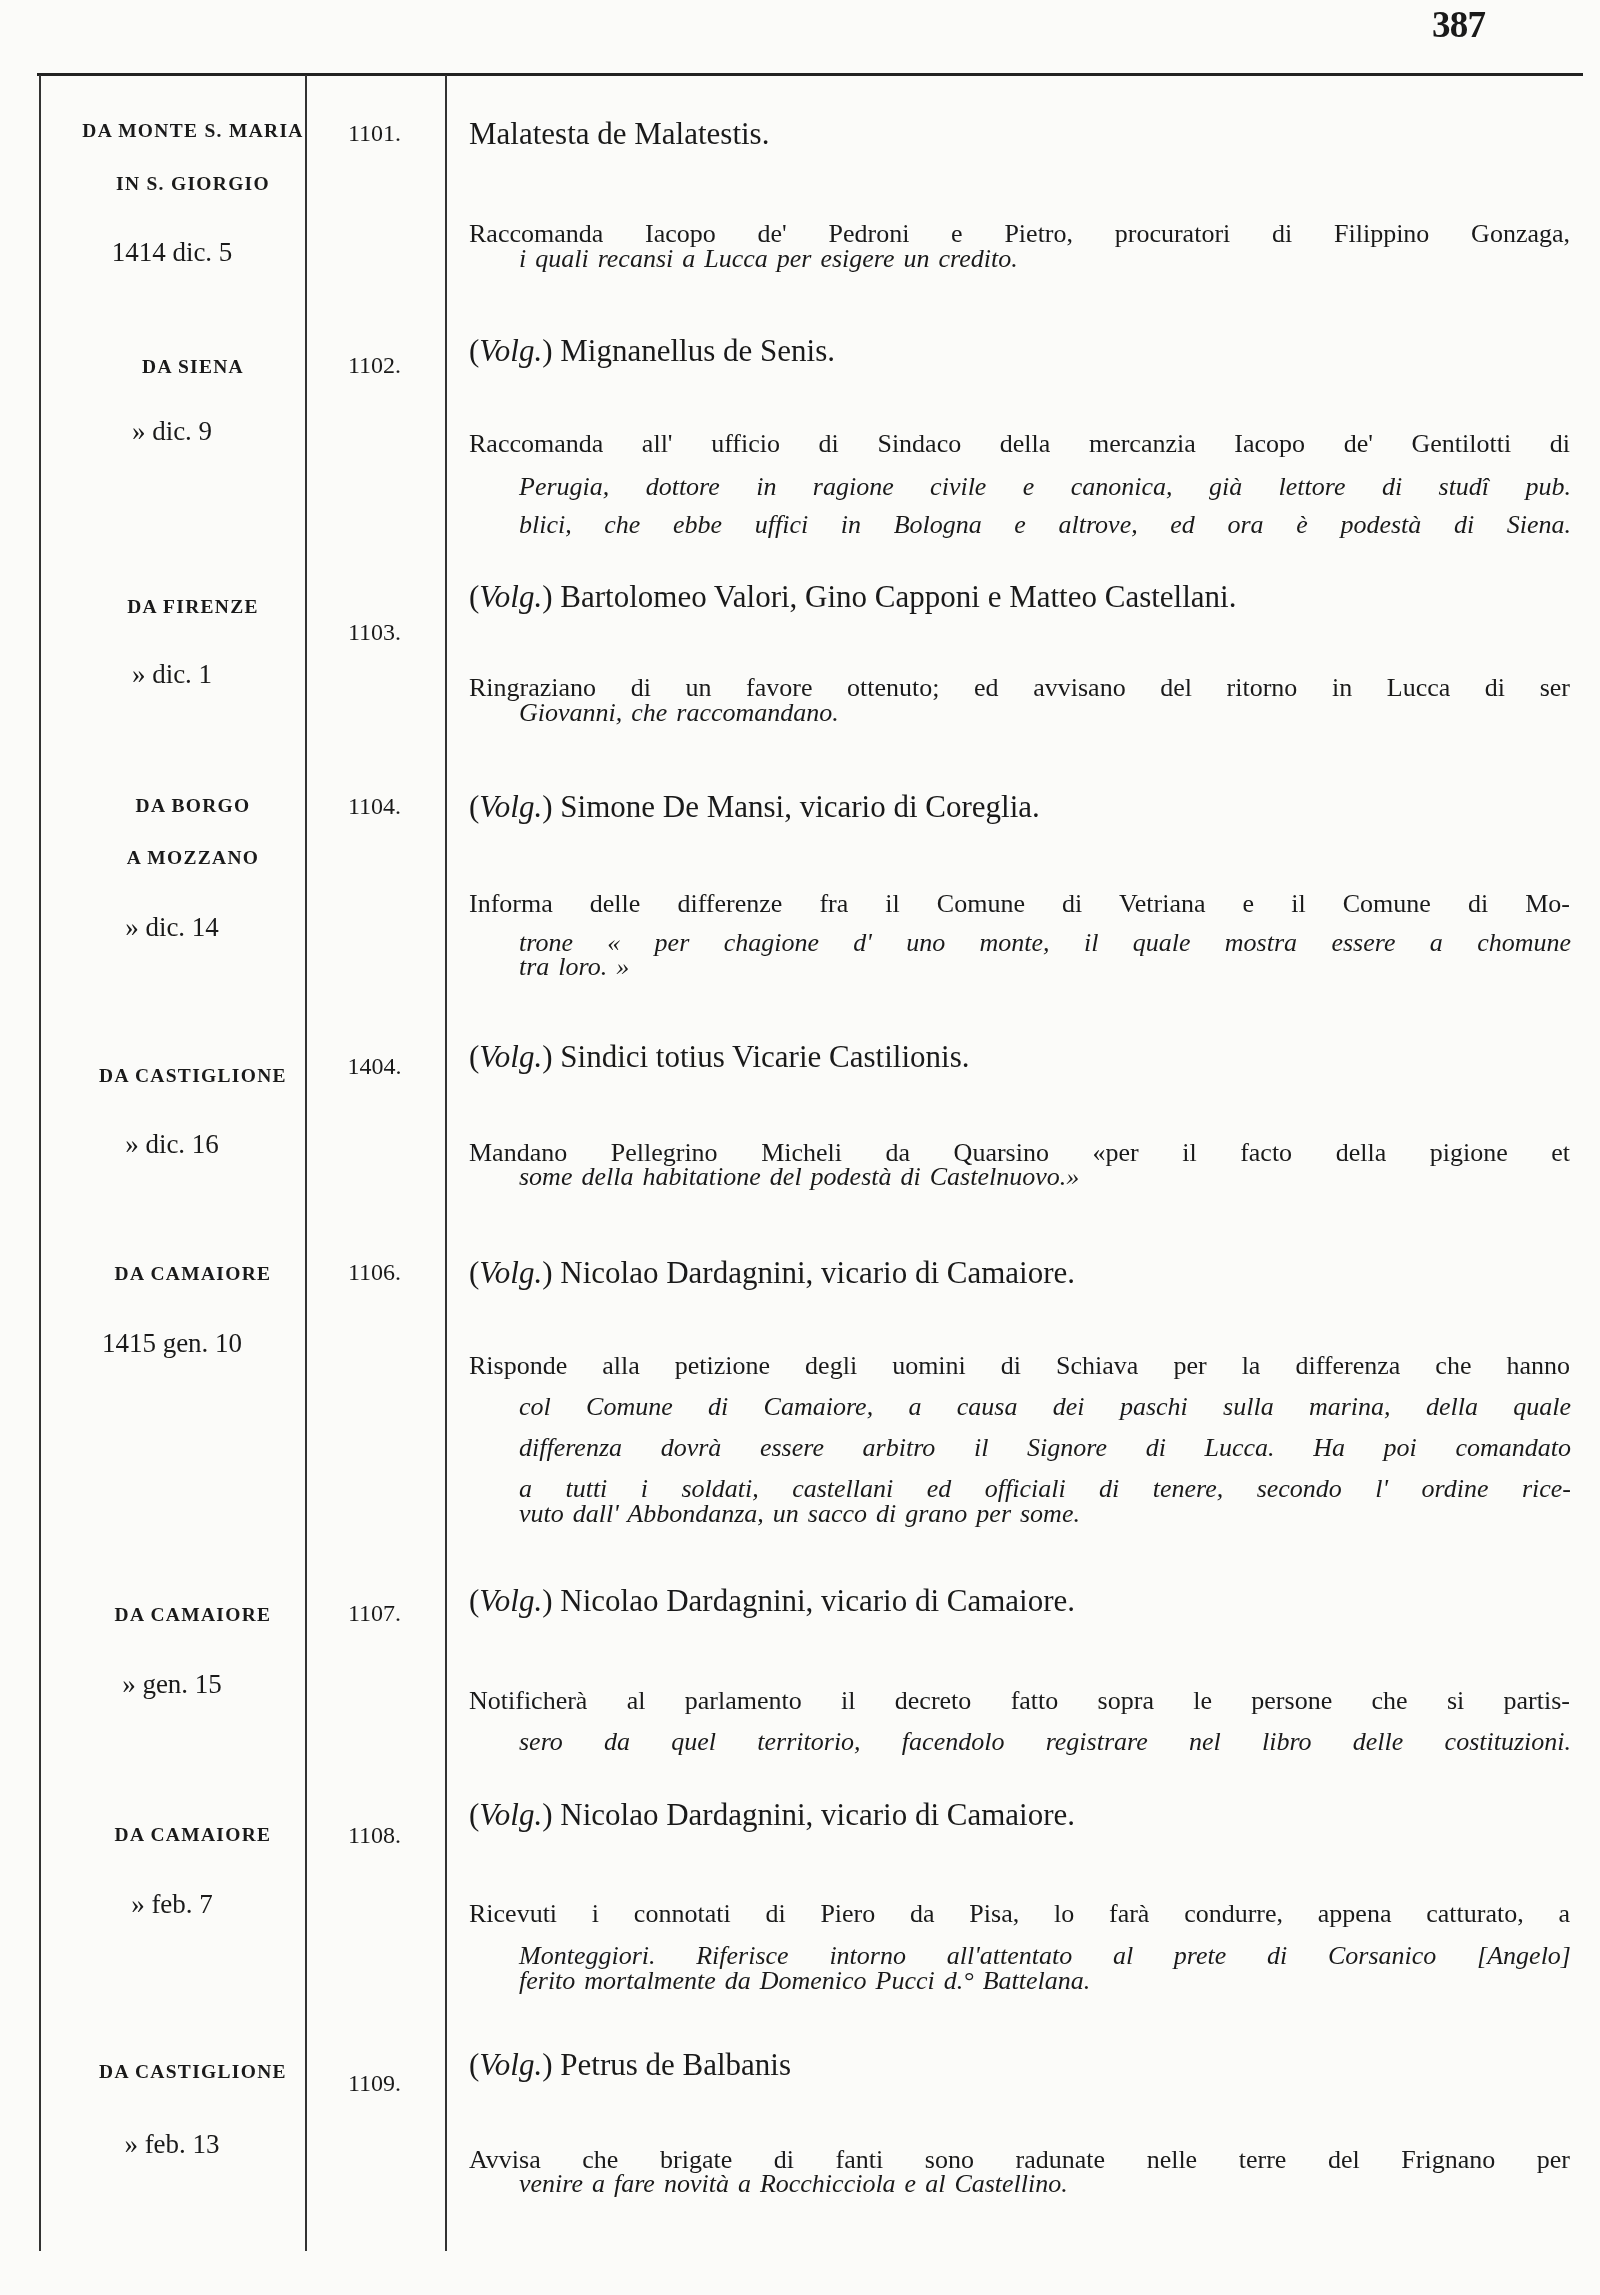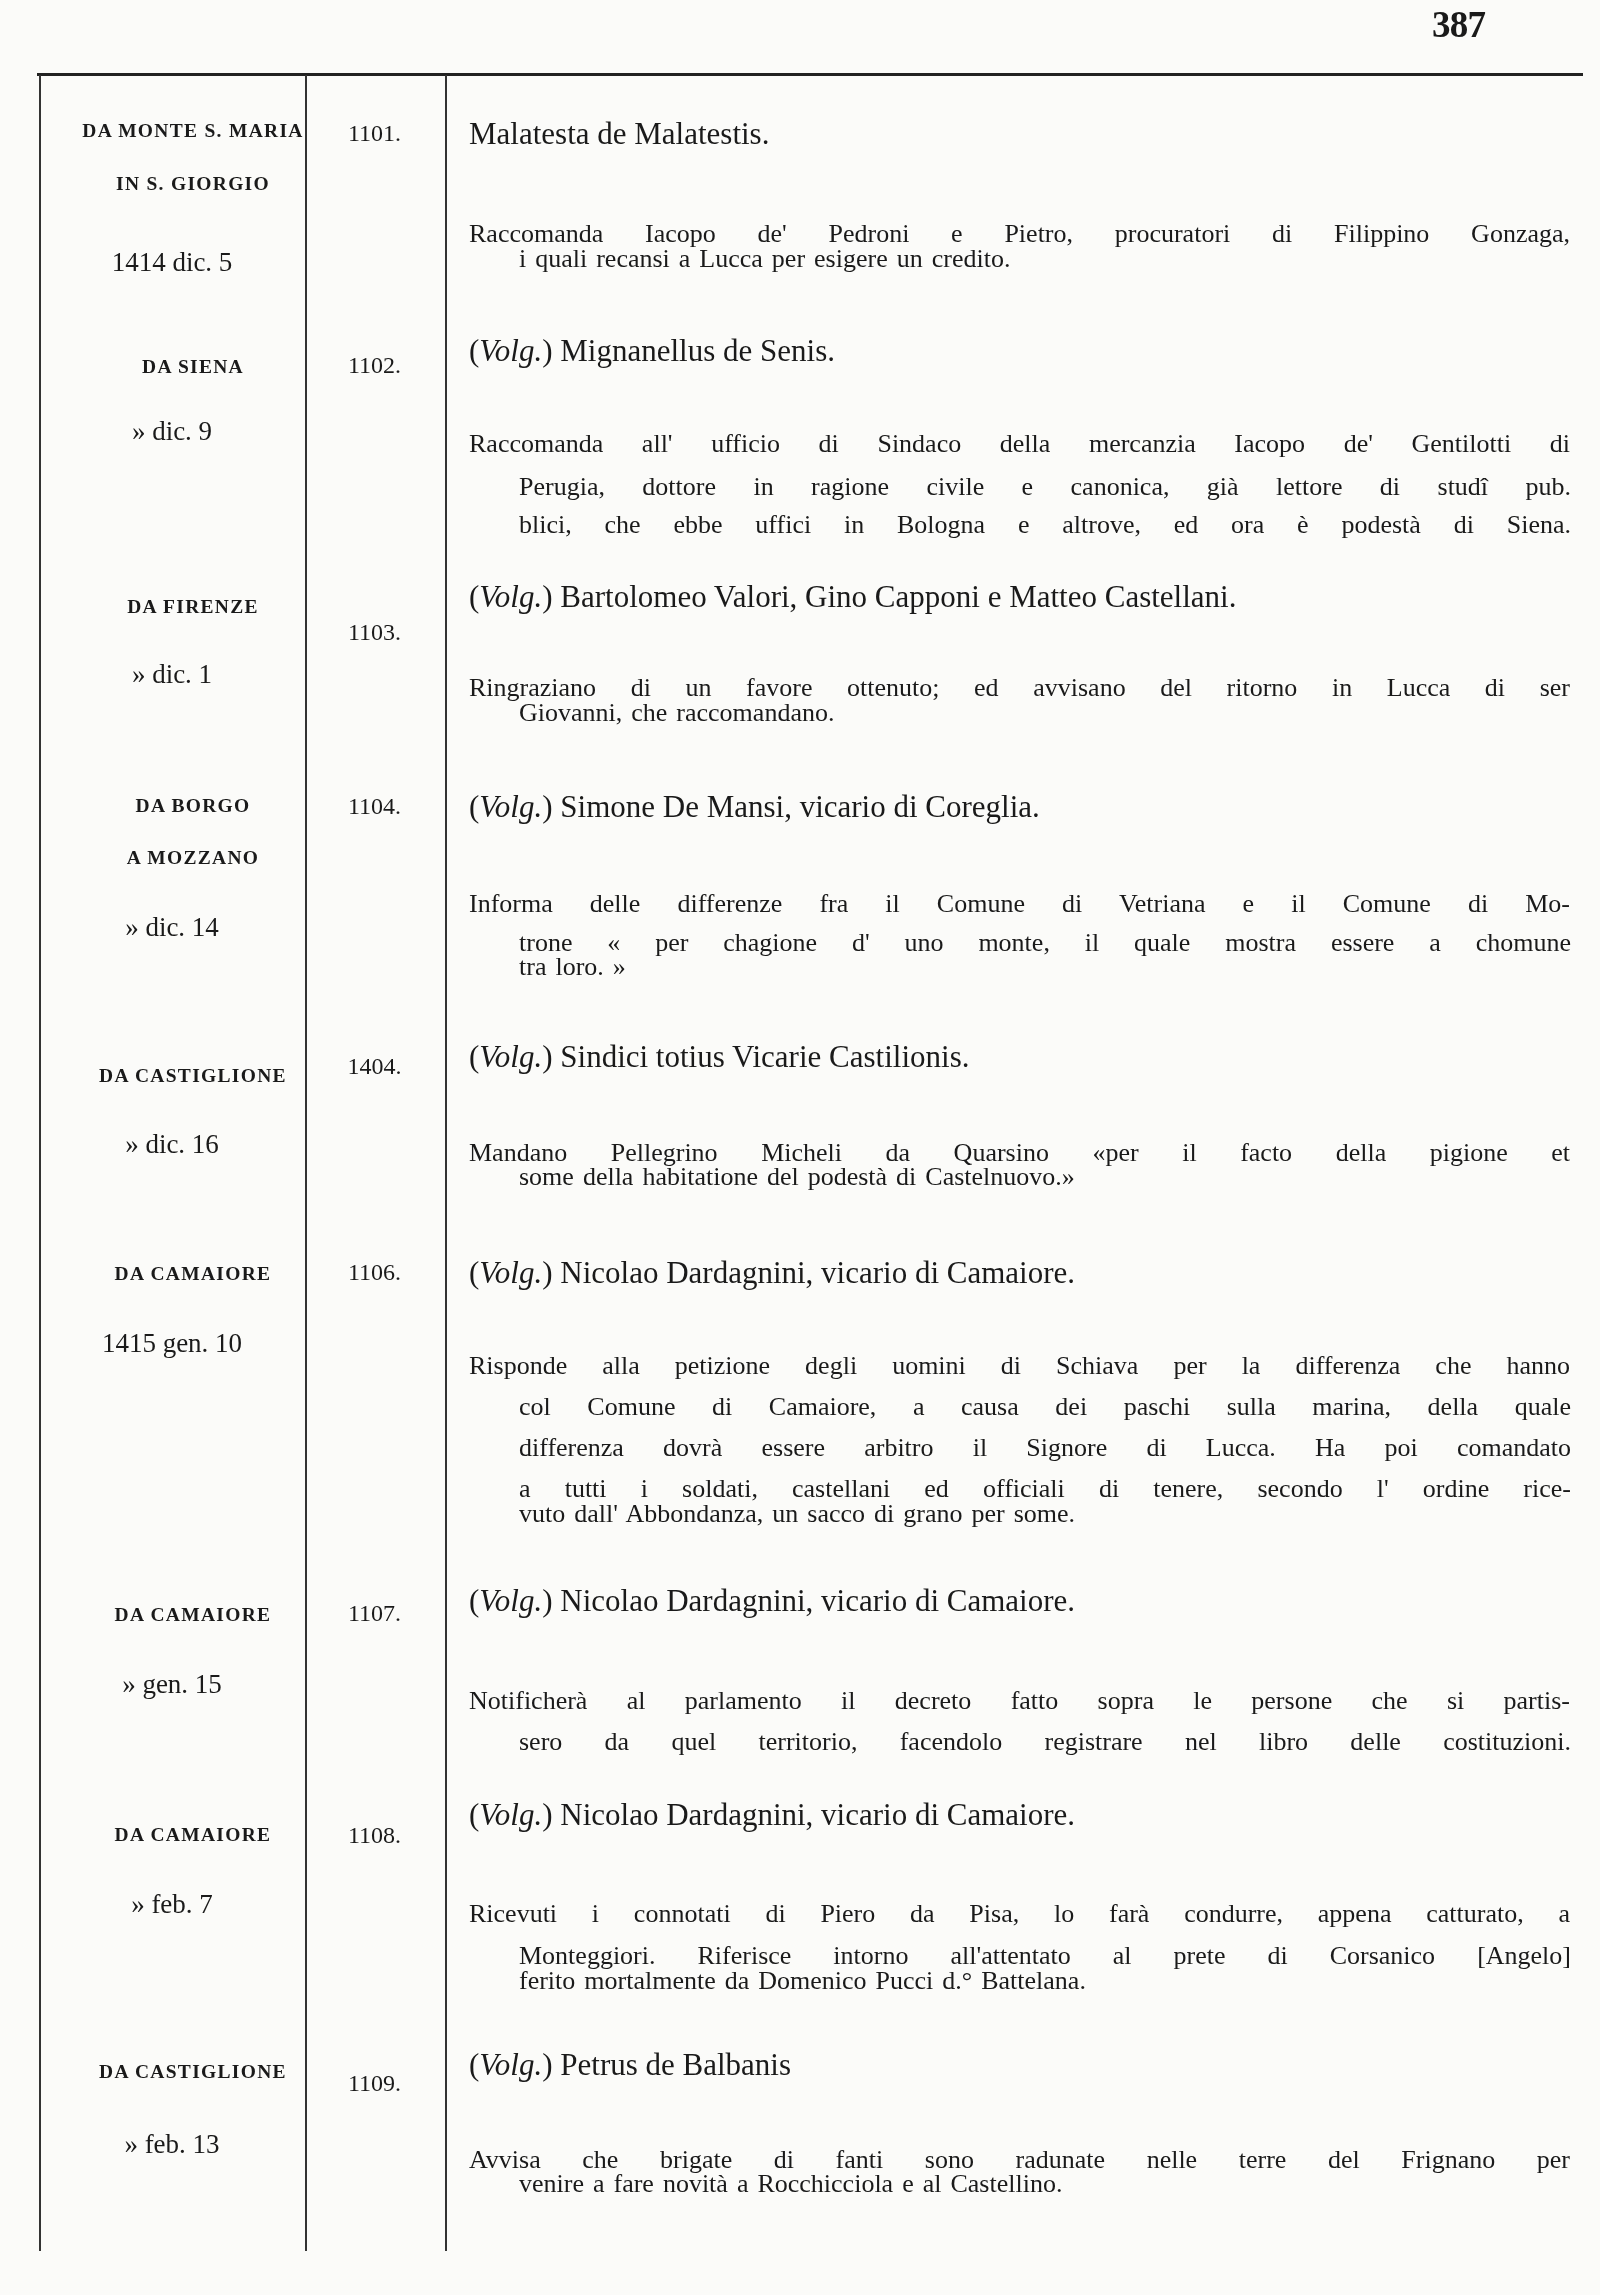--- a/index.html
+++ b/index.html
@@ -23,37 +23,37 @@
   .abs { position: absolute; white-space: nowrap; line-height: 1; transform: translateY(-50%); }
   .place {
     width: 308px; left: 39px; text-align: center;
     font-size: 19.5px; font-weight: bold; letter-spacing: 1.3px;
   }
   .date { width: 266px; left: 39px; text-align: center; font-size: 27px; }
   .num { width: 139px; left: 305px; text-align: center; font-size: 24px; }
   .title { left: 469px; font-size: 31px; }
   .title i { font-style: italic; }
   .body-line { left: 469px; font-size: 26px; word-spacing: 2.5px; }
-  .body-line.indent { left: 519px; }
+  .body-line.indent { left: 519px; font-style: italic; }
   .body-line.just { width: 1101px; text-align: justify; text-align-last: justify; margin-top: 16px; }
   .body-line.indent.just { width: 1052px; }
 </style>
 </head>
 <body>
 
 <div class="page-number">387</div>
 <div class="top-rule"></div>
 <div class="vline left"></div>
 <div class="vline d1"></div>
 <div class="vline d2"></div>
 
 <div>
   <div class="abs place" style="top:131px">DA MONTE S. MARIA</div>
   <div class="abs place" style="top:184px">IN S. GIORGIO</div>
-  <div class="abs date" style="top:262px">1414 dic. 5</div>
+  <div class="abs date" style="top:252px">1414 dic. 5</div>
   <div class="abs num" style="top:133px">1101.</div>
   <div class="abs title" style="top:133px"><span>Malatesta de Malatestis.</span></div>
   <div class="abs body-line just" style="top:218px">Raccomanda Iacopo de' Pedroni e Pietro, procuratori di Filippino Gonzaga,</div>
   <div class="abs body-line indent" style="top:259px">i quali recansi a Lucca per esigere un credito.</div>
 </div>
 
 <div>
   <div class="abs place" style="top:367px">DA SIENA</div>
   <div class="abs date" style="top:431px">» dic. 9</div>
   <div class="abs num" style="top:365px">1102.</div>

